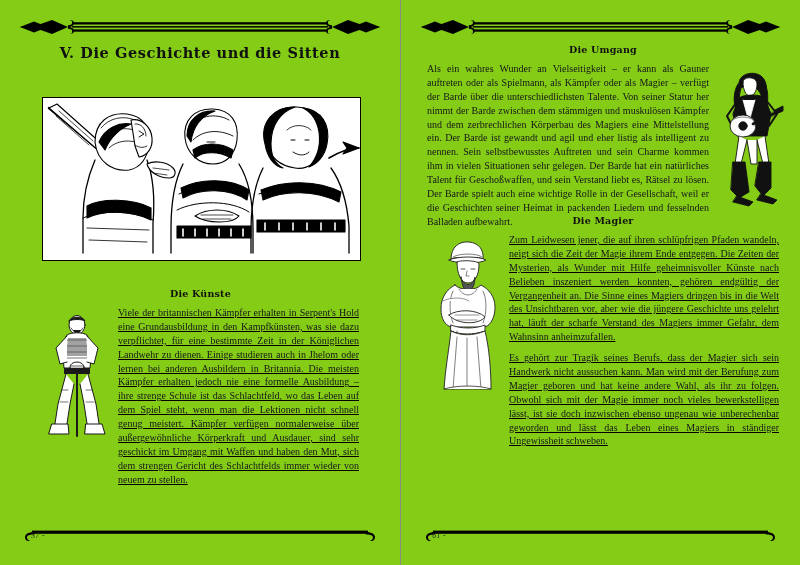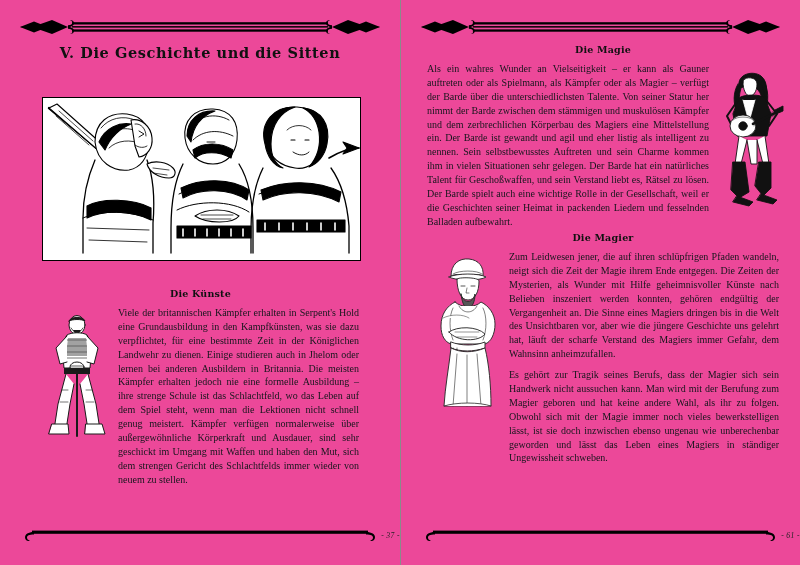--- a/index.html
+++ b/index.html
@@ -12,21 +12,21 @@
   }
   .spread{
     position:relative;
     width:800px;height:565px;
     display:flex;
   }
   .page{
     position:relative;
     width:400px;height:565px;
     box-sizing:border-box;
-    background:#ec4899;
+    background:#84cc16;
   }
   .page.right{border-left:1px solid #8a8a8a;}
 
   
   .orn-top{
     position:absolute;left:18px;right:18px;top:14px;height:26px;
   }
   .orn-bottom{
     position:absolute;left:22px;right:22px;bottom:22px;height:22px;
   }
@@ -78,55 +78,58 @@
   }
   .illus-box svg{display:block;width:100%;height:100%;}
 
   
   .block{position:absolute;}
   .kaempfer-block{left:42px;top:288px;width:317px;}
   .kaempfer-body{
     position:relative;
     padding-left:76px;
     min-height:135px;
+    text-decoration:underline;
   }
   .fig-kaempfer{
     position:absolute;left:0;top:6px;width:70px;height:128px;
   }
 
   .barden-block{left:26px;top:44px;width:352px;}
   .barden-body{
     position:relative;
     padding-right:70px;
     min-height:140px;
   }
   .fig-barden{
     position:absolute;right:-6px;top:8px;width:66px;height:140px;
   }
 
-  .magier-block{left:26px;top:232px;width:352px;}
+  .magier-block{left:26px;top:215px;width:352px;}
   .magier-body{
     position:relative;
     padding-left:82px;
     min-height:160px;
+    text-decoration:underline;
   }
   .fig-magier{
     position:absolute;left:2px;top:6px;width:74px;height:160px;
   }
   .fig-kaempfer svg,.fig-barden svg,.fig-magier svg{display:block;width:100%;height:100%;}
 
   
   .folio{
     position:absolute;left:0;right:0;bottom:25px;
-    text-align:right;
+    text-align:left;
     font-family:"Liberation Serif", serif;
     font-style:italic;
     font-size:7.6px;
     color:#222;
     letter-spacing:0.4px;
+    padding-left:26px;
   }
 </style>
 </head>
 <body>
 
 <div class="spread">
 
   <div class="page left">
 
     <div class="orn-top">
@@ -300,21 +303,21 @@
           <path d="M314 13 C310 13 308 11 308 9 C308 7 310 5.6 312 6.4 C310.4 6.4 309.6 7.4 309.6 8.6 C309.6 10.2 311 11.2 314 11.2 Z"></path>
           <path d="M314 13 C310 13 308 15 308 17 C308 19 310 20.4 312 19.6 C310.4 19.6 309.6 18.6 309.6 17.4 C309.6 15.8 311 14.8 314 14.8 Z"></path>
           <path d="M362 13 L348 7.5 L334 13 L348 18.5 Z"></path>
           <path d="M350 13 L330 6 L314 13 L330 20 Z"></path>
           <path d="M362 13 L354 11.5 L354 14.5 Z"></path>
         </g>
       </svg>
     </div>
 
     <div class="block barden-block">
-      <div class="section-head">Die Magie</div>
+      <div class="section-head">Die Umgang</div>
       <div class="barden-body">
         <div class="fig-barden">
           <svg viewBox="0 0 66 140" preserveAspectRatio="xMidYMid meet">
             <g stroke="#111" fill="#fff" stroke-width="0.9" stroke-linejoin="round" stroke-linecap="round">
 
               <path d="M20 16 C18 4 34 0 42 6 C50 12 48 26 44 32 C42 22 38 16 30 16 C24 16 21 20 20 16 Z" fill="#111" stroke="#111"></path>
               <path d="M19 14 C14 22 14 34 18 42 C20 34 20 24 22 18 Z" fill="#111" stroke="#111"></path>
               <path d="M44 10 C50 18 50 32 46 42 C46 30 46 20 42 14 Z" fill="#111" stroke="#111"></path>
 
               <path d="M24 12 C24 6 38 6 38 14 C38 22 34 26 31 26 C27 26 24 20 24 12 Z"></path>

